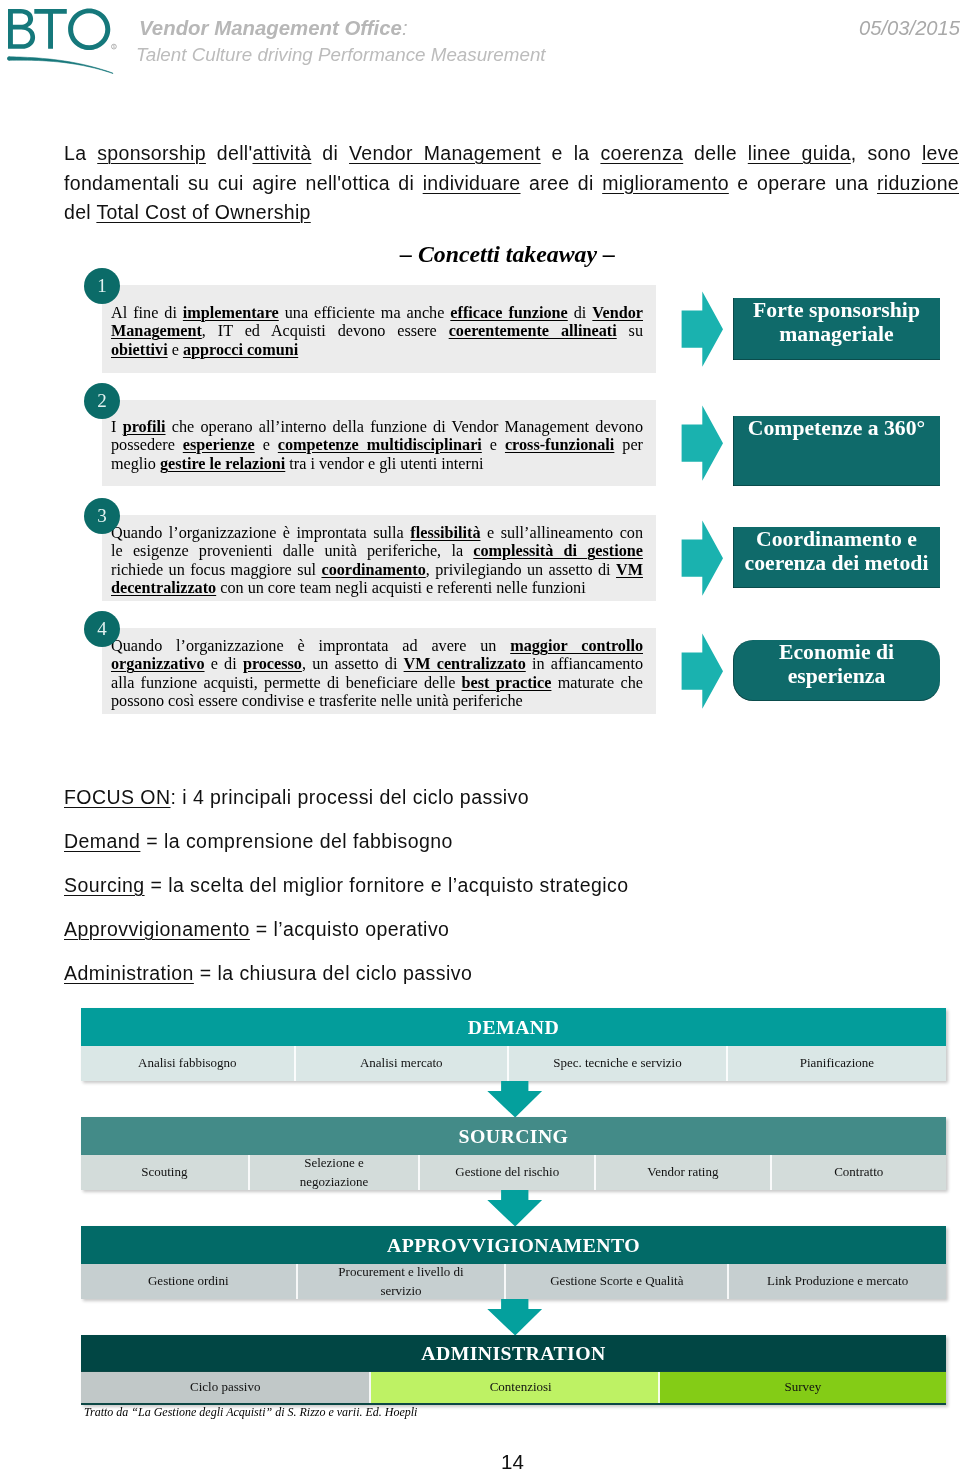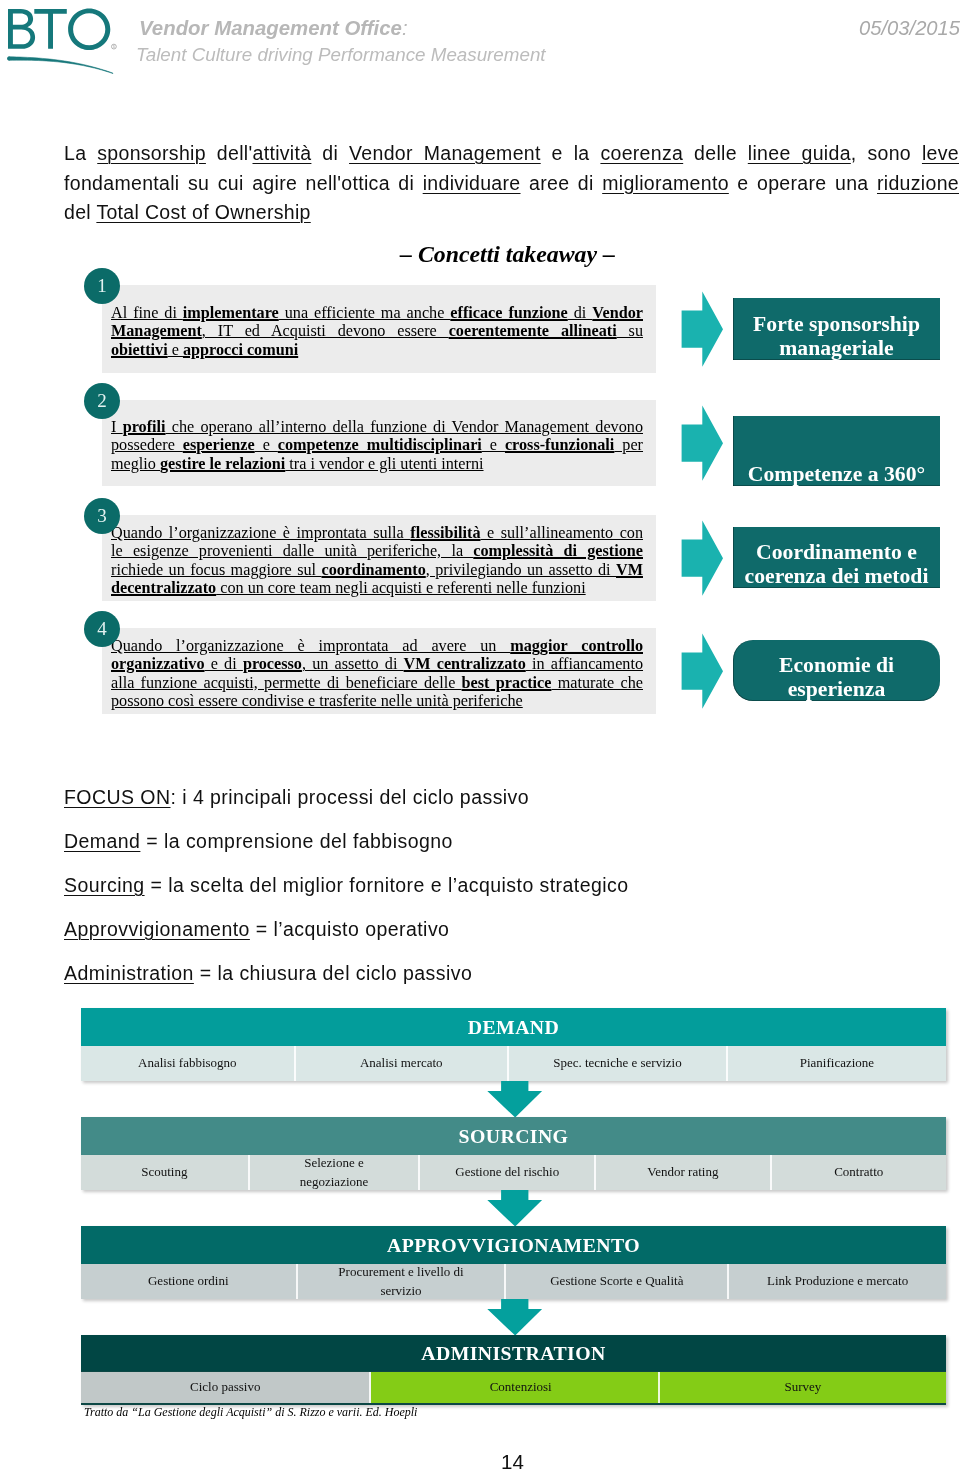--- a/index.html
+++ b/index.html
@@ -18,25 +18,25 @@
   
   .intro{position:absolute;left:64px;top:139px;width:895px;font-size:19.5px;line-height:29.5px;color:#111;text-align:justify;letter-spacing:0.32px;}
   .iline{text-align:justify;text-align-last:justify;}
   .iline.last{text-align-last:left;}
   .intro .u{text-decoration:underline;text-decoration-thickness:1px;text-underline-offset:3px;}
 
   
   .tk-title{position:absolute;left:0px;top:241px;width:1015px;text-align:center;font-family:"Liberation Serif",serif;font-style:italic;font-weight:bold;font-size:23.8px;color:#000;}
   .blk{position:absolute;background:#ececec;box-sizing:border-box;}
   .txt{position:absolute;font-family:"Liberation Serif",serif;font-size:16.2px;line-height:18.4px;color:#000;text-align:justify;text-justify:inter-word;}
-  .tline{text-align:justify;text-align-last:justify;text-decoration:underline;}
+  .tline{text-align:justify;text-align-last:justify;}
   .tline.last{text-align-last:left;}
   .txt b{font-weight:bold;text-decoration:underline;text-decoration-thickness:1px;text-underline-offset:2px;}
   .num{position:absolute;border-radius:50%;background:#0b6b68;color:#e3f2f1;font-family:"Liberation Serif",serif;text-align:center;}
-  .tag{position:absolute;background:#0f6a6a;color:#ffffff;box-shadow:inset 1px 0 0 rgba(0,0,0,.30), inset 0 -1px 0 rgba(0,0,0,.28);font-family:"Liberation Serif",serif;font-weight:bold;font-size:21.7px;line-height:24.2px;display:flex;align-items:flex-end;justify-content:center;text-align:center;}
+  .tag{position:absolute;background:#0f6a6a;color:#ffffff;box-shadow:inset 1px 0 0 rgba(0,0,0,.30), inset 0 -1px 0 rgba(0,0,0,.28);font-family:"Liberation Serif",serif;font-weight:bold;font-size:21.7px;line-height:24.2px;display:flex;align-items:flex-start;justify-content:center;text-align:center;}
 
   
   .focus-line{position:absolute;left:64px;font-size:19.5px;color:#111;white-space:nowrap;letter-spacing:0.45px;}
   .focus-line .u{text-decoration:underline;text-decoration-thickness:1px;text-underline-offset:3px;}
 
   
   .proc{position:absolute;left:81px;width:865px;}
   .proc .bar{height:38px;color:#ffffff;font-family:"Liberation Serif",serif;font-weight:bold;font-size:19.8px;letter-spacing:0.4px;display:flex;align-items:center;justify-content:center;box-shadow:2px 2px 3px rgba(0,0,0,0.22);}
   .proc .cells{display:flex;height:35px;box-shadow:2px 2px 3px rgba(0,0,0,0.22);}
   .proc .cell{font-family:"Liberation Serif",serif;font-size:13px;color:#111;display:flex;align-items:center;justify-content:center;text-align:center;box-sizing:border-box;border-right:2.5px solid rgba(255,255,255,0.85);line-height:18.6px;}
@@ -253,21 +253,21 @@
         <path d="M14.1 0.9 H41.4 V11.1 H55.1 L28.2 37.6 L0.3 11.1 H14.1 Z" fill="#04a09d"></path>
       </svg>
       <div class="proc" style="top: 1335px;">
         <div class="bar" style="background: rgb(1, 70, 68); height: 36px;">ADMINISTRATION</div>
         <div class="cells" style="height: 34px; border-bottom: 2px solid rgb(12, 71, 68); border-top: 1px solid rgb(12, 71, 68); box-sizing: border-box;">
           <div class="cell" style="background: rgb(193, 200, 200); width: 33.58%;">
             <div class="cinner">
               <div>Ciclo passivo</div>
             </div>
           </div>
-          <div class="cell" style="background: #84cc16; width: 33.35%; padding-left: 12px;">
+          <div class="cell" style="background: #bef264; width: 33.35%; padding-left: 12px;">
             <div class="cinner">
               <div>Contenziosi</div>
             </div>
           </div>
           <div class="cell" style="background: #84cc16; width: 33.06%;">
             <div class="cinner">
               <div>Survey</div>
             </div>
           </div>
         </div>

